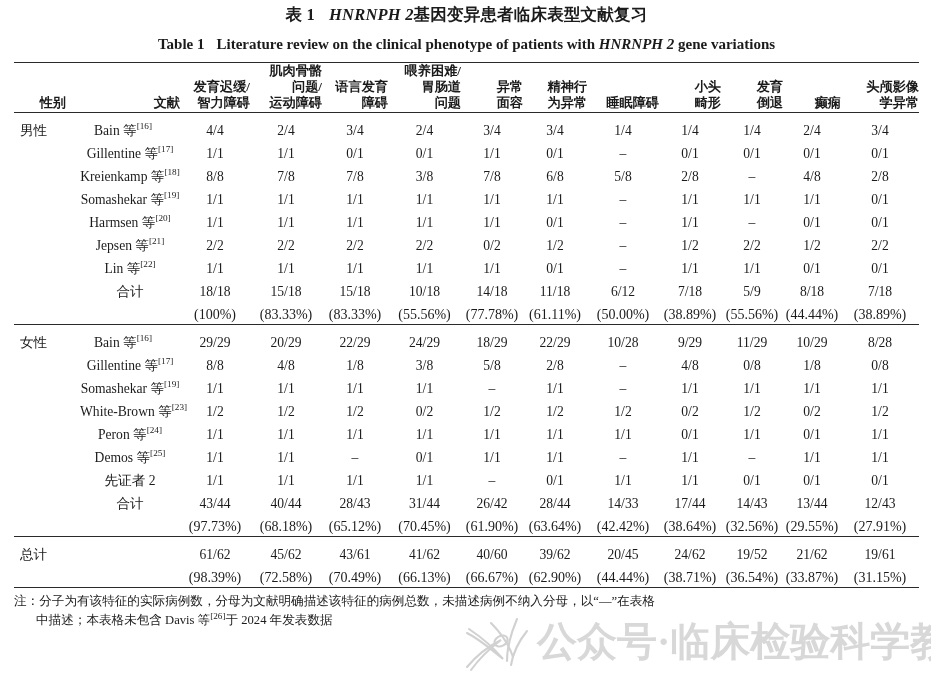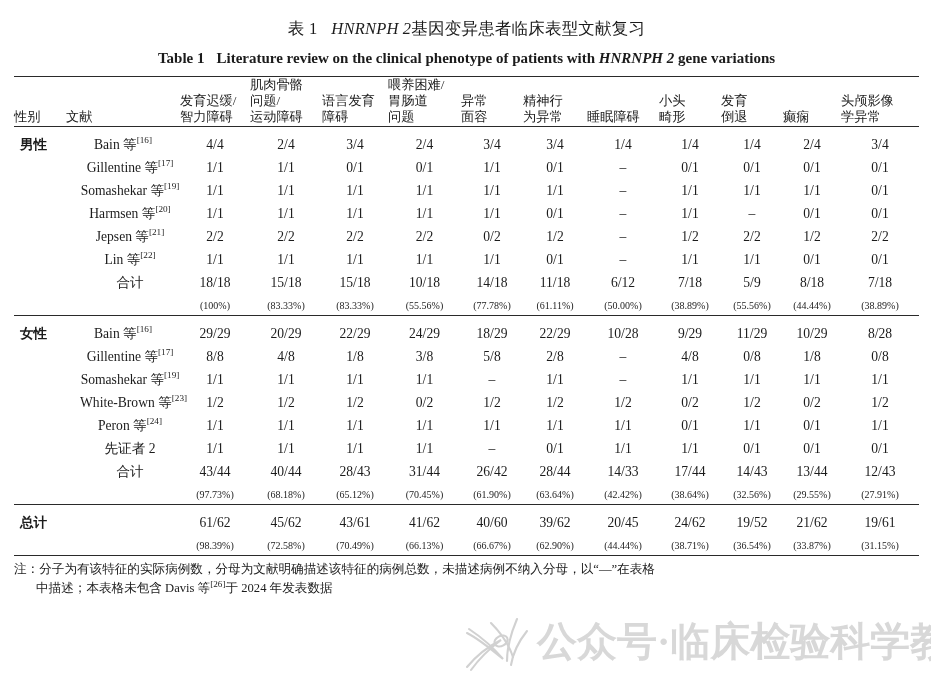--- a/index.html
+++ b/index.html
@@ -20,23 +20,23 @@
     width: 933px;
     height: 681px;
     box-sizing: border-box;
     padding: 0 14px;
   }
 
   
   .title-cn {
     text-align: center;
     font-size: 16.5px;
-    font-weight: normal;
+    font-weight: bold;
     letter-spacing: 0.2px;
-    padding-top: 18px;
+    padding-top: 4px;
     padding-bottom: 2px;
   }
   .title-cn .num { margin-right: 14px; }
   .title-cn .ital { font-style: italic; font-family: "Liberation Serif", serif; }
 
   .title-en {
     text-align: center;
     font-size: 15px;
     font-weight: bold;
     padding-top: 8px;
@@ -62,42 +62,41 @@
   .rule-top    { border-top: 1.6px solid #2a2a2a; }
 
   thead th {
     vertical-align: bottom;
     text-align: center;
     padding-bottom: 5px;
     padding-top: 7px;
     font-size: 13.2px;
     line-height: 16.5px;
   }
-  thead th.hl { text-align: left; }
+  thead th.hl { text-align: right; font-weight: bold; }
 
   tbody td {
     text-align: center;
     height: 23px;
     font-size: 13.6px;
   }
   tbody td.sex {
     text-align: left;
     padding-left: 6px;
     font-size: 13.6px;
-    font-weight: bold;
   }
   tbody td.ref {
     text-align: center;
     padding-left: 0px;
     font-size: 13.6px;
     white-space: nowrap;
   }
   tbody td.ref.indent { padding-left: 14px; }
   tbody tr.first-of-group td { padding-top: 4px; }
-  tbody tr.pct td { font-size: 10px; }
+  tbody tr.pct td { font-size: 14px; }
   sup { font-size: 9.2px; vertical-align: super; line-height: 0; }
 
   
   tr.sep-row td {
     height: 0;
     padding: 0;
     border-top: 1.1px solid #2a2a2a;
     line-height: 0;
     font-size: 0;
   }
@@ -235,20 +234,35 @@
           <td>1/1</td>
           <td>0/1</td>
           <td>–</td>
           <td>0/1</td>
           <td>0/1</td>
           <td>0/1</td>
           <td>0/1</td>
         </tr>
         <tr>
           <td class="sex"></td>
+          <td class="ref indent"><span>Kreienkamp 等</span><sup>[18]</sup></td>
+          <td>8/8</td>
+          <td>7/8</td>
+          <td>7/8</td>
+          <td>3/8</td>
+          <td>7/8</td>
+          <td>6/8</td>
+          <td>5/8</td>
+          <td>2/8</td>
+          <td>–</td>
+          <td>4/8</td>
+          <td>2/8</td>
+        </tr>
+        <tr>
+          <td class="sex"></td>
           <td class="ref indent"><span>Somashekar 等</span><sup>[19]</sup></td>
           <td>1/1</td>
           <td>1/1</td>
           <td>1/1</td>
           <td>1/1</td>
           <td>1/1</td>
           <td>1/1</td>
           <td>–</td>
           <td>1/1</td>
           <td>1/1</td>
@@ -415,20 +429,35 @@
           <td>1/1</td>
           <td>1/1</td>
           <td>1/1</td>
           <td>0/1</td>
           <td>1/1</td>
           <td>0/1</td>
           <td>1/1</td>
         </tr>
         <tr>
           <td class="sex"></td>
+          <td class="ref indent"><span>Demos 等</span><sup>[25]</sup></td>
+          <td>1/1</td>
+          <td>1/1</td>
+          <td>–</td>
+          <td>0/1</td>
+          <td>1/1</td>
+          <td>1/1</td>
+          <td>–</td>
+          <td>1/1</td>
+          <td>–</td>
+          <td>1/1</td>
+          <td>1/1</td>
+        </tr>
+        <tr>
+          <td class="sex"></td>
           <td class="ref indent">先证者 2</td>
           <td>1/1</td>
           <td>1/1</td>
           <td>1/1</td>
           <td>1/1</td>
           <td>–</td>
           <td>0/1</td>
           <td>1/1</td>
           <td>1/1</td>
           <td>0/1</td>

